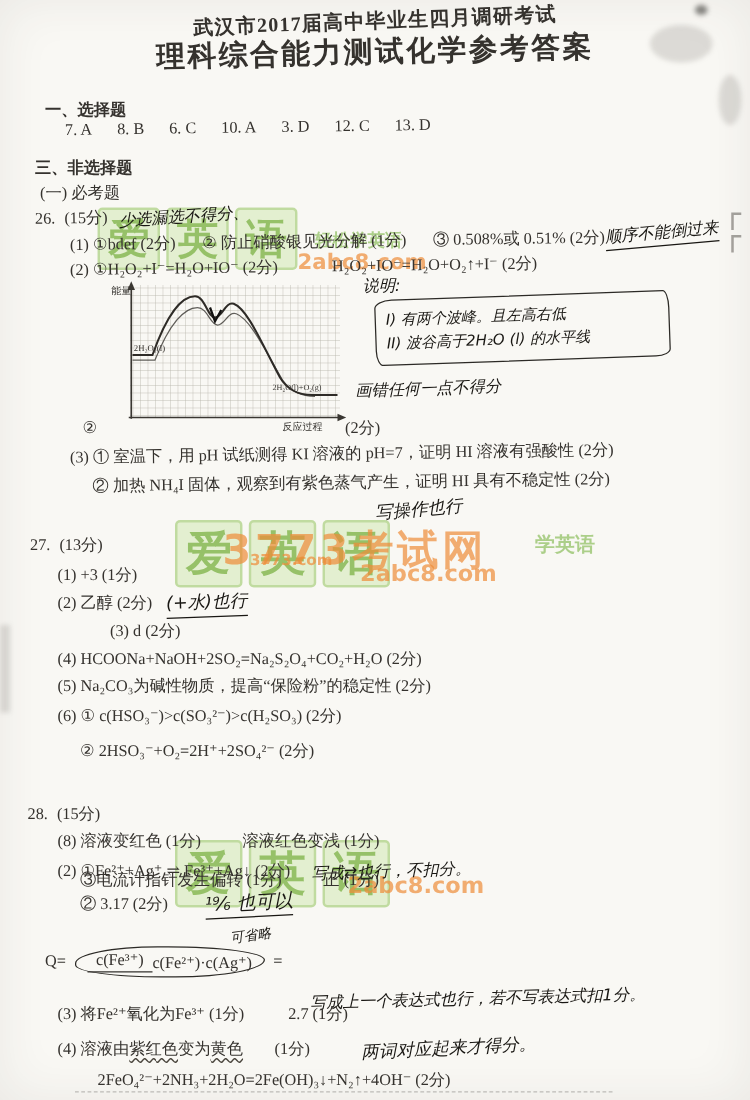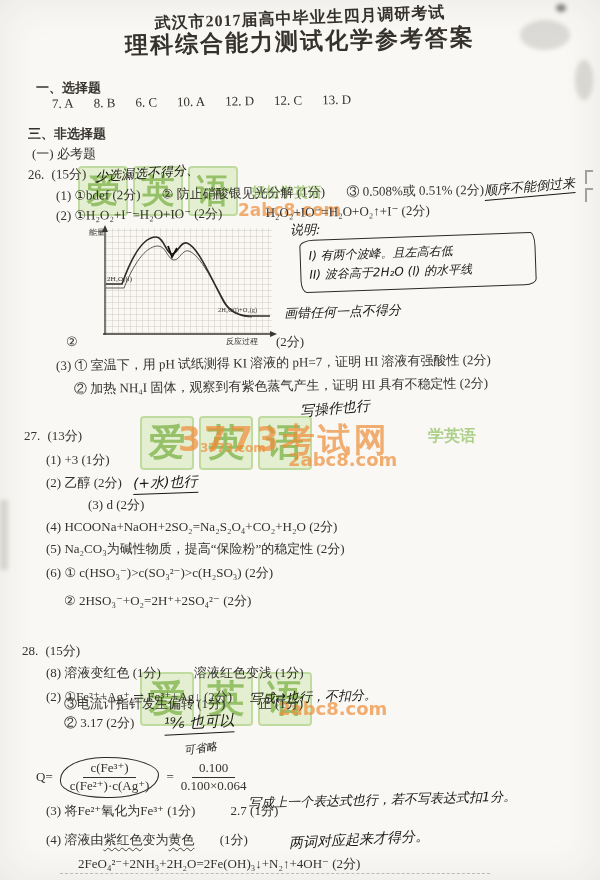--- a/index.html
+++ b/index.html
@@ -16,21 +16,21 @@
   .hdr2{width:600px;text-align:center;font-size:23px;font-weight:bold;transform:rotate(-1.4deg);letter-spacing:2px;}
   .ansrow span{margin-right:20px;}
   
   .figrow{position:absolute;left:0;top:224px;width:600px;height:128px;}
   .notebox{position:absolute;left:300px;top:12px;width:218px;padding:5px 8px 6px 8px;
            border:1.6px solid #2c2a26;border-radius:14px 5px 12px 6px/7px 14px 6px 12px;
            transform:rotate(-2deg);background:rgba(249,248,244,.6);}
   .notebox div{white-space:nowrap;font-size:12px;margin:2px 0;}
   
   .qrow{display:flex;align-items:center;gap:7px;font-size:13px;}
-  .frac{display:inline-flex;flex-direction:column;align-items:center;line-height:1.15;}
+  .frac{display:inline-flex;align-items:center;line-height:1.15;}
   .fnum{border-bottom:1.2px solid #35322e;padding:0 7px 1px 7px;}
   .fden{padding-top:1px;}
   .cloud{border:1.7px solid #2c2a26;border-radius:46% 54% 50% 48%/58% 46% 60% 42%;padding:3px 9px;display:inline-flex;}
   .wavy{text-decoration:underline wavy #4a453d 1px;text-underline-offset:3px;text-align:center;}
   
   .wm{position:absolute;z-index:0;}
   .tile{display:inline-flex;align-items:center;justify-content:center;width:46px;height:46px;margin-right:5px;
         background:rgba(196,224,156,.40);border:2px solid rgba(150,196,100,.45);border-radius:4px;
         color:rgba(124,178,70,.75);font-size:33px;font-weight:bold;}
   .wm-orange{color:rgba(238,140,55,.70);font-weight:bold;font-family:"DejaVu Sans",sans-serif;}
@@ -73,21 +73,21 @@
   <div class="blot" style="left:0px;top:500px;width:8px;height:70px;border-radius:0;"></div>
   <div style="position:absolute;left:60px;top:873px;width:430px;border-bottom:1px dashed rgba(90,85,80,.35);"></div>
 
   <div class="content">
 
     <div class="ln hdr1" style="left:0;top:8px;">武汉市2017届高中毕业生四月调研考试</div>
     <div class="ln hdr2" style="left:0;top:28px;">理科综合能力测试化学参考答案</div>
 
     <div class="ln b" style="left:36px;top:80px;">一、选择题</div>
     <div class="ln tilt ansrow" style="left:52px;top:96px;">
-      <span>7. A</span><span>8. B</span><span>6. C</span><span>10. A</span><span>12. D</span><span>12. C</span><span>13. D</span>
+      <span>7. A</span><span>8. B</span><span>6. C</span><span>10. A</span><span>3. D</span><span>12. C</span><span>13. D</span>
     </div>
 
     <div class="ln b" style="left:28px;top:126px;">三、非选择题</div>
     <div class="ln" style="left:32px;top:146px;">(一) 必考题</div>
 
     <div class="ln tilt" style="left:28px;top:167px;">
       <span>26.</span>
       <span style="margin-left:4px;">(15分)</span>
       <span class="hand" style="margin-left:6px;display:inline-block;transform:rotate(-3deg);">少选漏选不得分、</span>
     </div>
@@ -175,24 +175,20 @@
 
     <div class="ln qrow" style="left:36px;top:757px;">
       <span>Q=</span>
       <span class="cloud">
         <span class="frac">
           <span class="fnum">c(Fe³⁺)</span>
           <span class="fden">c(Fe²⁺)·c(Ag⁺)</span>
         </span>
       </span>
       <span>=</span>
-      <span class="frac">
-        <span class="fnum">0.100</span>
-        <span class="fden">0.100×0.064</span>
-      </span>
     </div>
     <div class="ln hand" style="left:184px;top:742px;transform:rotate(-8deg);font-size:11px;">可省略</div>
     <div class="ln hand" style="left:248px;top:792px;transform:rotate(-1.5deg);">写成上一个表达式也行，若不写表达式扣1分。</div>
 
     <div class="ln" style="left:46px;top:803px;">
       <span class="gap60">(3) 将Fe²⁺氧化为Fe³⁺ (1分)</span>
       <span>2.7 (1分)</span>
     </div>
     <div class="ln" style="left:46px;top:831px;">
       <span>(4) 溶液由</span><span class="wavy">紫红色</span><span>变为</span><span class="wavy">黄色</span>

